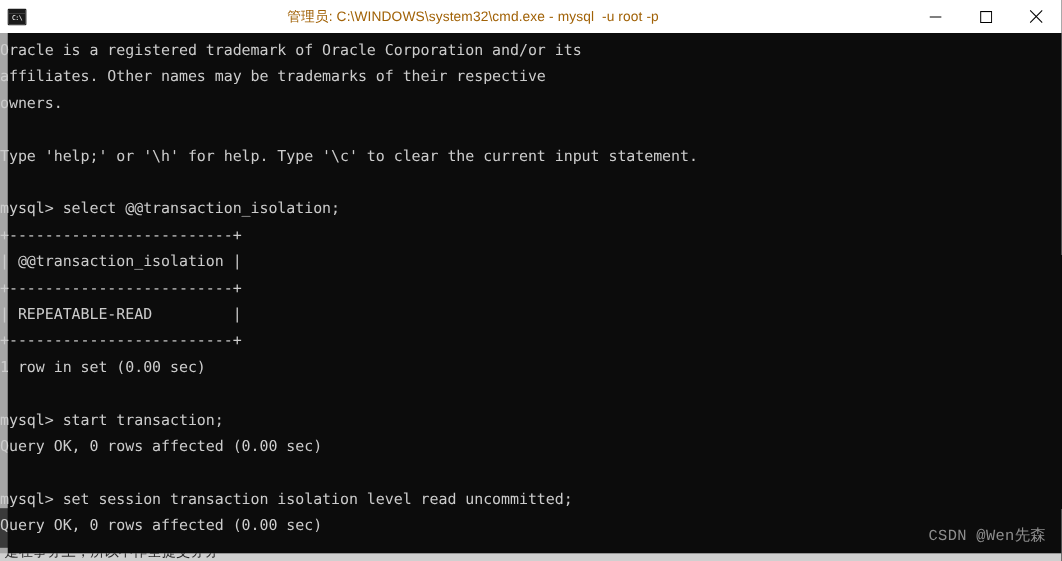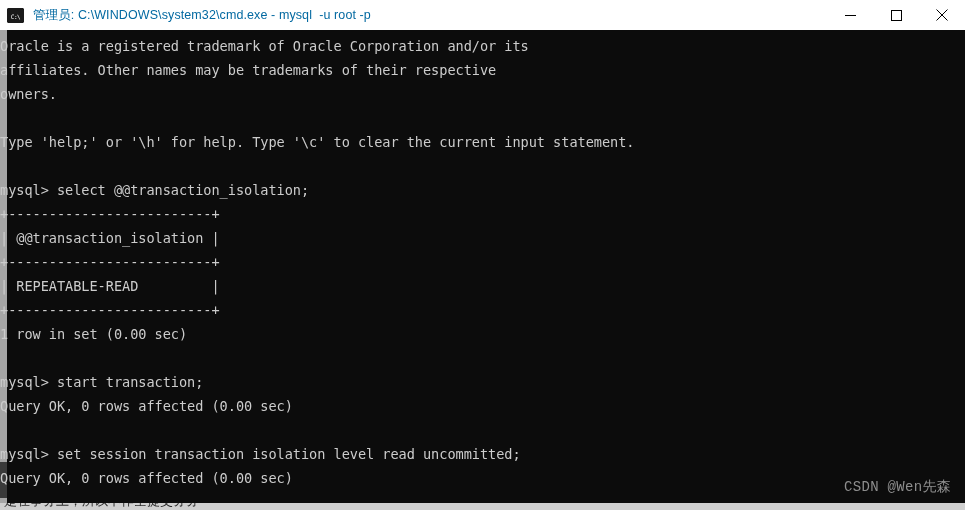--- a/index.html
+++ b/index.html
@@ -58,25 +58,26 @@
     background: #1a1a1a;
     color: #ffffff;
     font-family: "DejaVu Sans Mono", monospace;
     font-size: 6px;
     line-height: 10px;
     text-align: center;
     letter-spacing: -0.5px;
   }
   #title-text {
     font-size: 12.5px;
-    color: #0369a1;
+    color: #a16207;
     white-space: pre;
     letter-spacing: 0.1px;
     flex: 1 1 auto;
     overflow: hidden;
+    text-align: center;
   }
   .winbtn {
     width: 46px;
     height: 30px;
     flex: 0 0 auto;
     display: flex;
     align-items: center;
     justify-content: center;
     background: #ffffff;
   }

